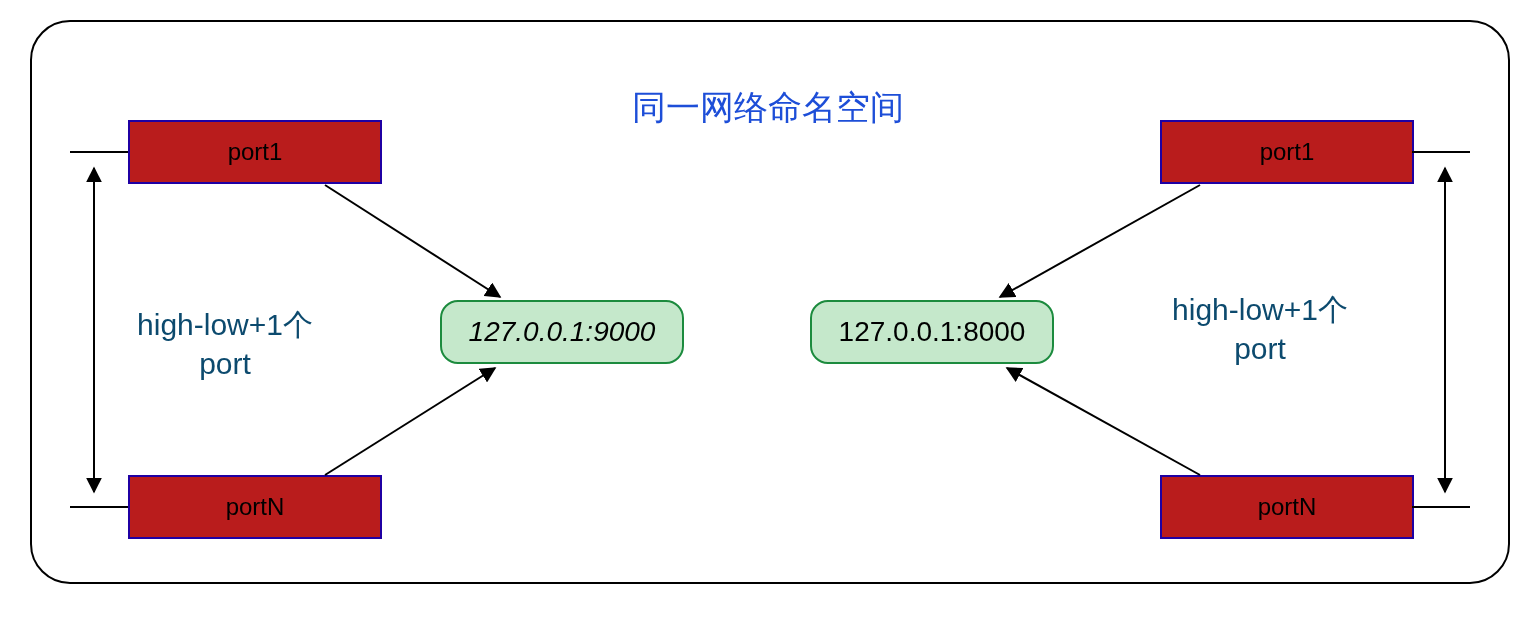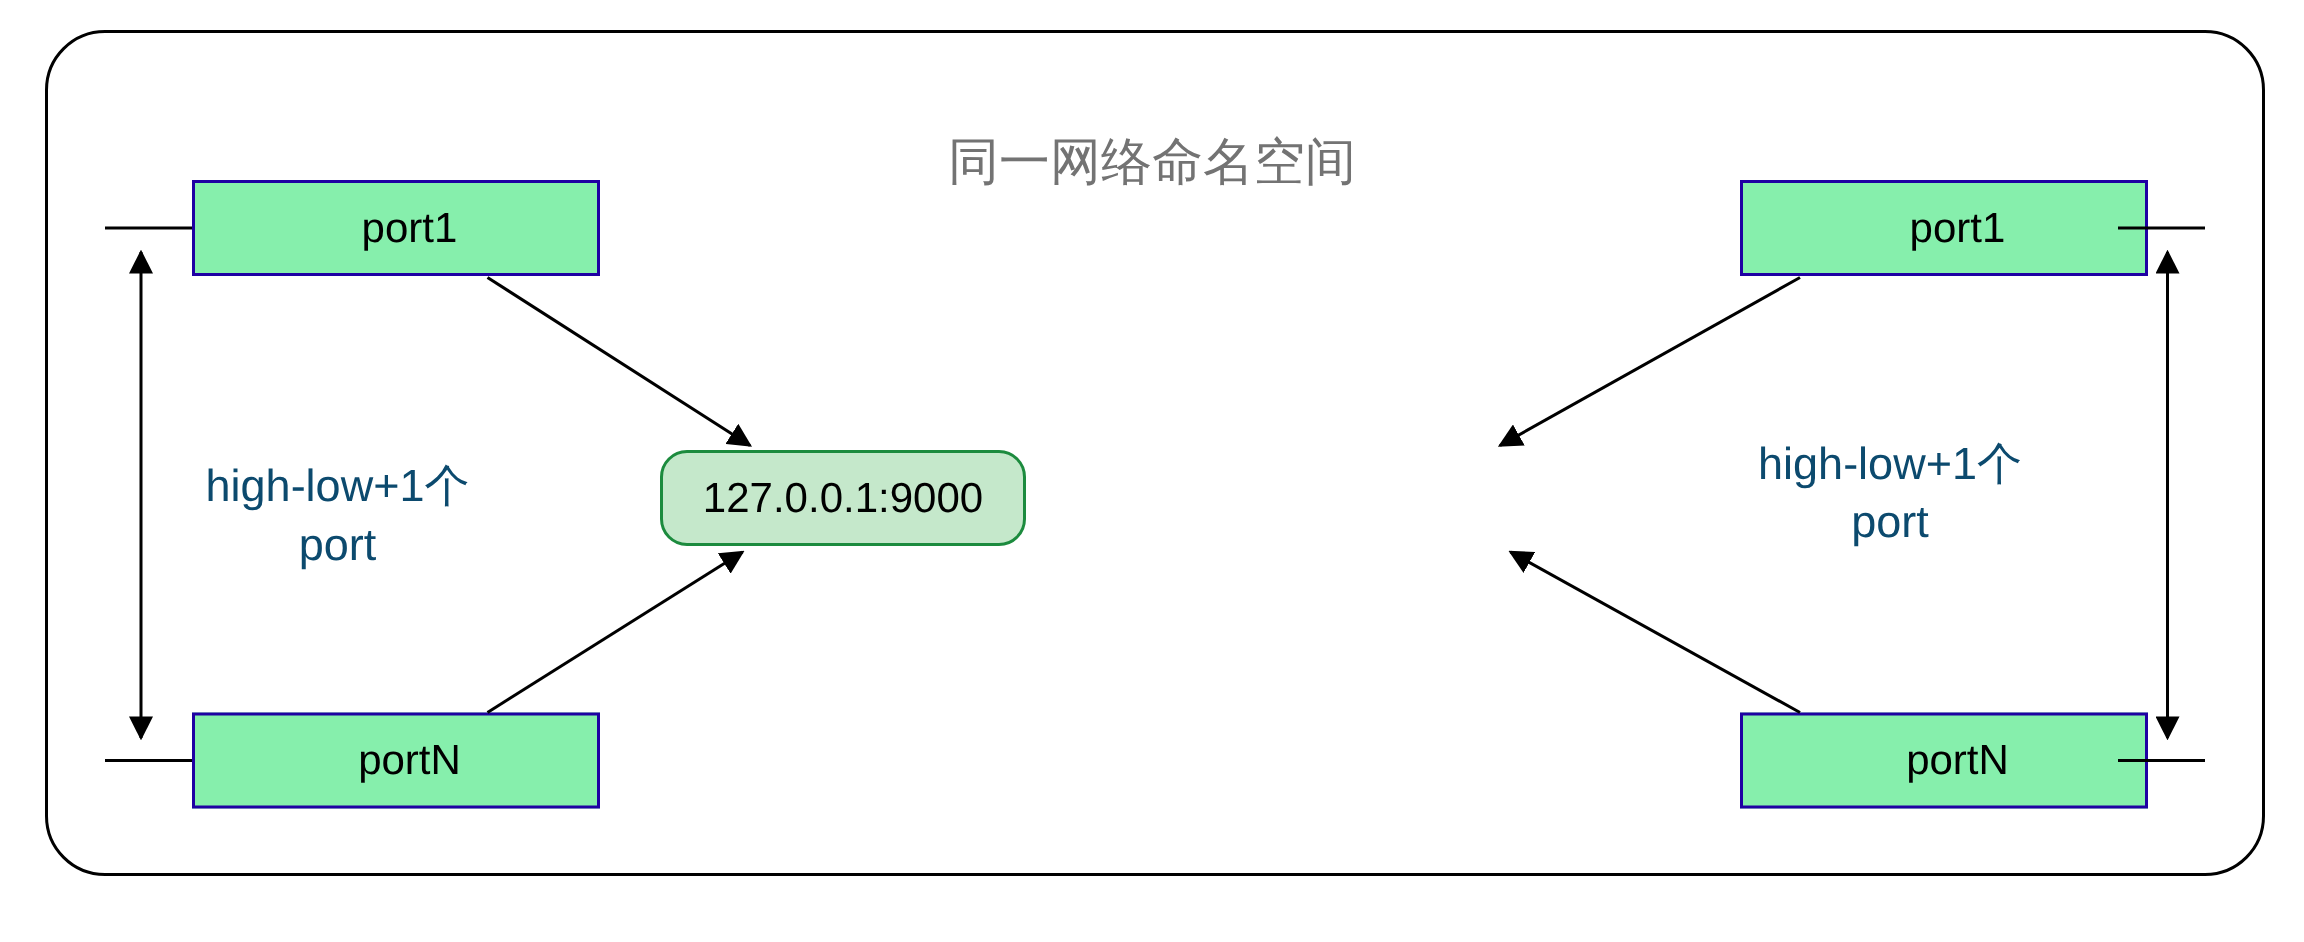--- a/index.html
+++ b/index.html
@@ -22,34 +22,33 @@
     border: 2px solid #000;
     border-radius: 40px;
   }
   .title {
     position: absolute;
     top: 85px;
     left: 0;
     width: 100%;
     text-align: center;
     font-size: 34px;
-    color: #737373;
+    color: #1d4ed8;
   }
   .port-box {
     position: absolute;
     width: 250px;
     height: 60px;
-    background: #86efac;
+    background: #b91c1c;
     border: 2px solid #1f00a3;
     display: flex;
     align-items: center;
     justify-content: center;
-    font-size: 28px;
+    font-size: 24px;
     color: #000;
-    padding-left: 18px;
   }
   .ip-box {
     position: absolute;
     width: 240px;
     height: 60px;
     background: #c5e8cb;
     border: 2px solid #1c8b3e;
     border-radius: 18px;
     display: flex;
     align-items: center;
@@ -78,29 +77,30 @@
 <body>
 
 <div class="stage">
 
   <div class="namespace-box"></div>
 
   <div class="title">同一网络命名空间</div>
 
   <div class="port-box" style="left:128px; top:120px;">port1</div>
   <div class="port-box" style="left:128px; top:475px;">portN</div>
-  <div class="ip-box" style="left:440px; top:300px;">127.0.0.1:9000</div>
+  <div class="ip-box" style="left:440px; top:300px;font-style:italic;">127.0.0.1:9000</div>
 
   <div class="count-label" style="left:100px; top:305px;">
     <span>high-low+1个</span><br>
     <span>port</span>
   </div>
 
   <div class="port-box" style="left:1160px; top:120px;">port1</div>
   <div class="port-box" style="left:1160px; top:475px;">portN</div>
+  <div class="ip-box" style="left:810px; top:300px;">127.0.0.1:8000</div>
 
   <div class="count-label" style="left:1135px; top:290px;">
     <span>high-low+1个</span><br>
     <span>port</span>
   </div>
 
   <svg class="overlay">
     <defs>
       <marker id="arrow" viewBox="0 0 10 10" refX="9" refY="5" markerWidth="8" markerHeight="8" orient="auto-start-reverse">
         <path d="M 0 0 L 10 5 L 0 10 z" fill="#000"></path>

